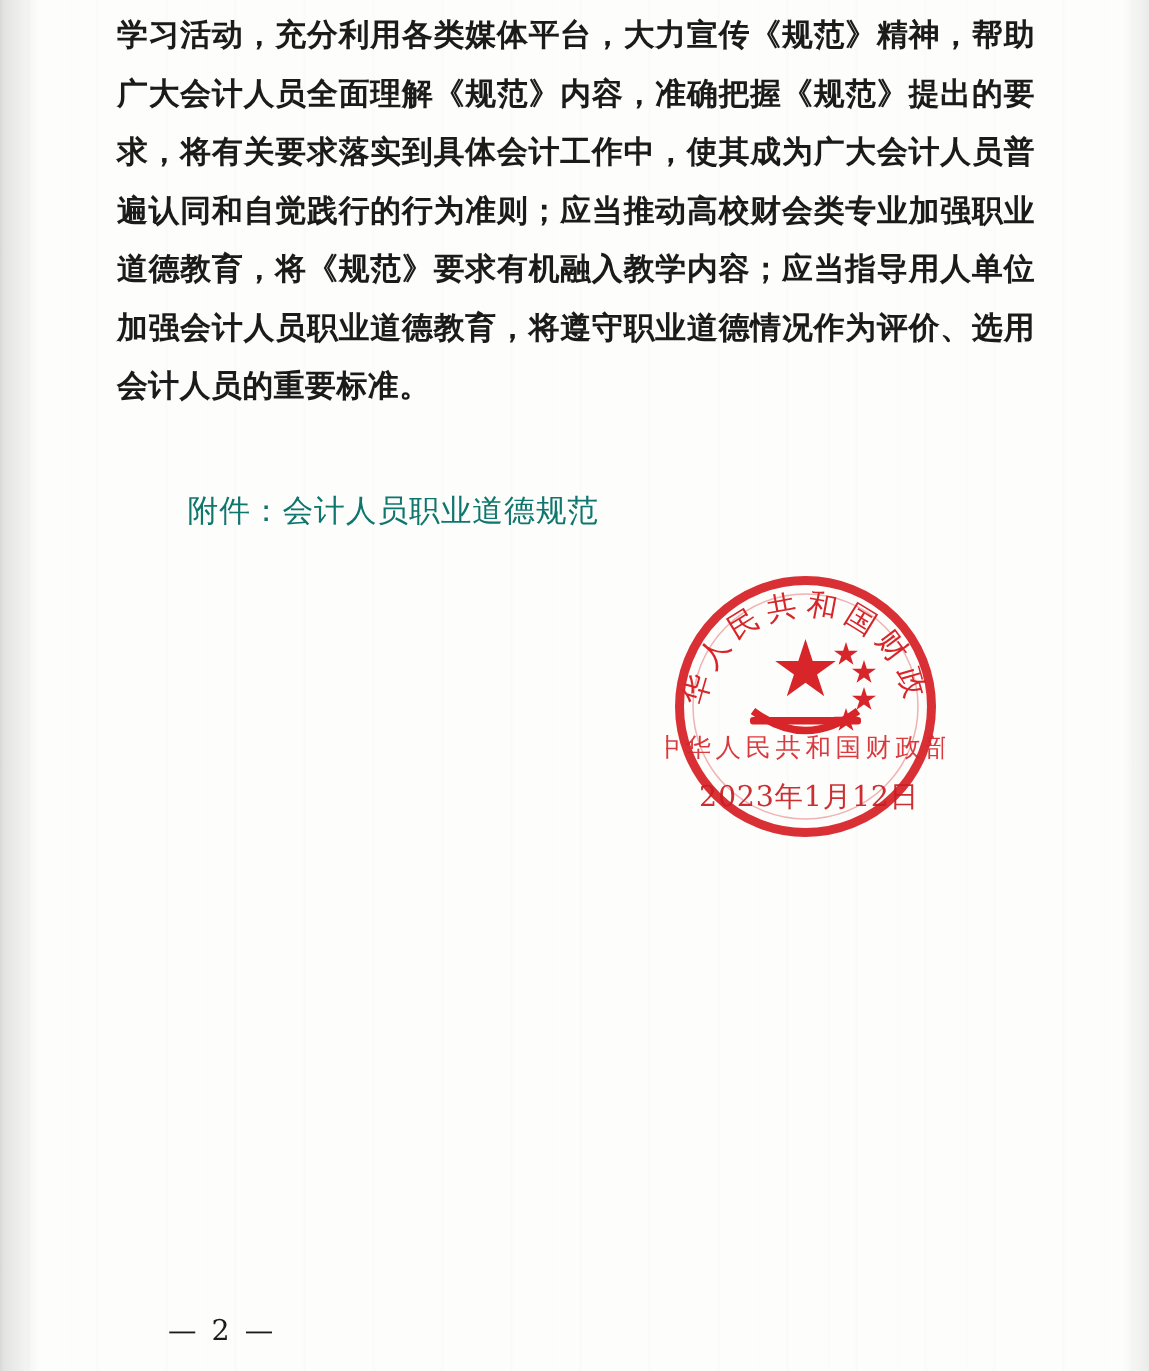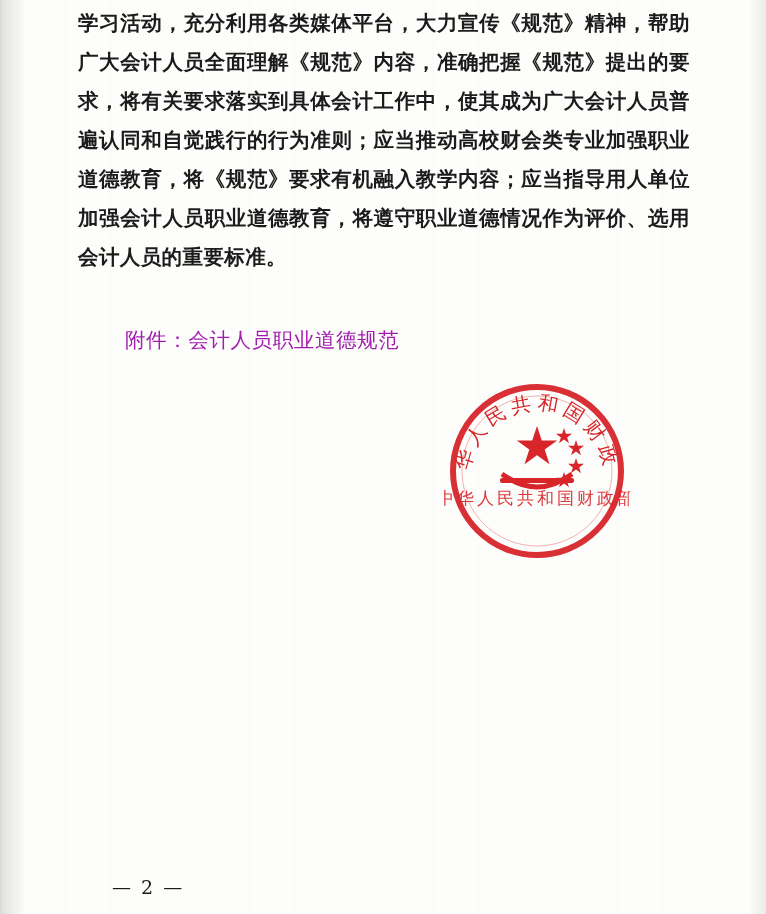--- a/index.html
+++ b/index.html
@@ -63,21 +63,21 @@
     text-indent: 0;
     font-weight: bold;
   }
 
   #attachment-line {
     position: absolute;
     left: 125px;
     top: 322px;
     font-size: 20.5px;
     line-height: 36px;
-    color: #a21caf;
+    color: #0f766e;
     letter-spacing: 0.6px;
   }
 
   
   #seal {
     position: absolute;
     left: 444px;
     top: 378px;
     width: 186px;
     height: 186px;
@@ -144,15 +144,16 @@
         <polygon points="120,94 121.9,99.8 128,99.8 123.1,103.4 125,109.2 120,105.6 115,109.2 116.9,103.4 112,99.8 118.1,99.8"></polygon>
 
         <path d="M 58,96 q 35,26 70,0" fill="none" stroke="#d7252a" stroke-width="5"></path>
         <rect x="56" y="100" width="74" height="5" rx="2"></rect>
       </g>
 
       <text x="93" y="126" text-anchor="middle" font-family="DejaVu Serif, Liberation Serif, serif" font-size="17" fill="#d7252a" letter-spacing="3" opacity="0.9">中华人民共和国财政部</text>
     </svg>
   </div>
 
+  <div id="seal-date">2023年1月12日</div>
 
   <div id="page-number">— 2 —</div>
 </div>
 
 </body></html>

